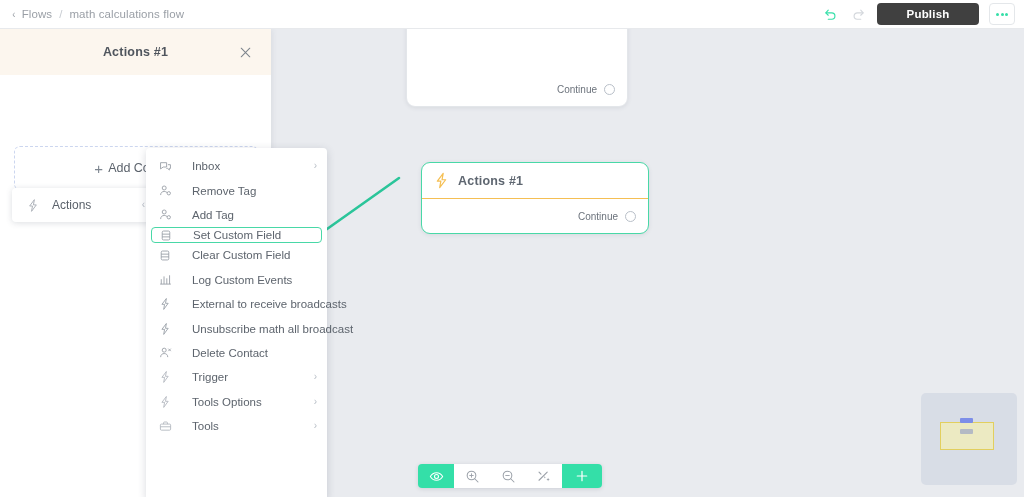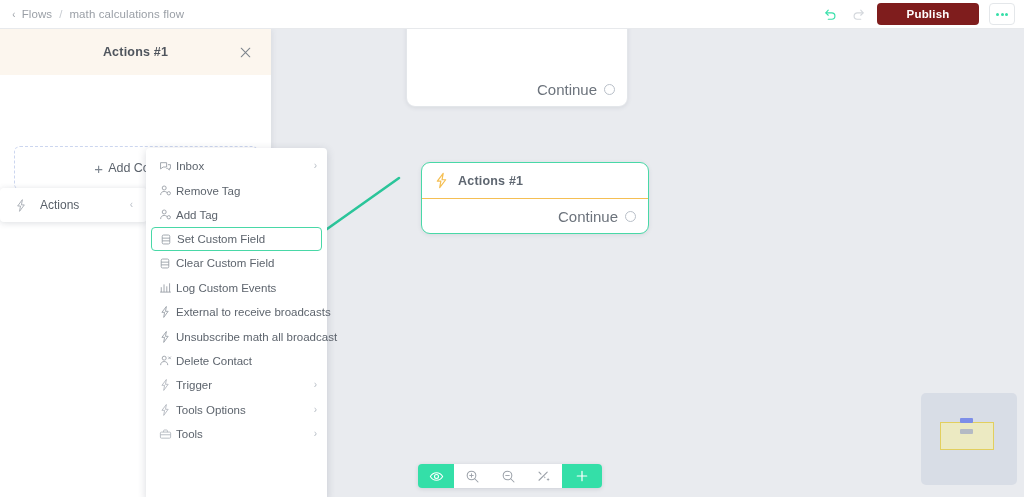--- a/index.html
+++ b/index.html
@@ -33,21 +33,21 @@
 
   .topbar-right {
     margin-left: auto; display: flex; align-items: center; gap: 10px;
     padding-right: 9px;
   }
   .icon-btn-plain {
     width: 18px; height: 18px; display: flex; align-items: center; justify-content: center;
   }
   .publish-btn {
     width: 102px; height: 22px; border-radius: 4px;
-    background: #7f1d1d; color: #fff;
+    background: #404040; color: #fff;
     font-size: 11.5px; font-weight: bold;
     display: flex; align-items: center; justify-content: center;
     border: none; cursor: pointer; letter-spacing: .2px;
   }
   .more-btn {
     width: 26px; height: 22px; border-radius: 4px;
     background: #fff; border: 1px solid #e4e7ea;
     display: flex; align-items: center; justify-content: center;
     cursor: pointer; gap: 1.5px;
   }
@@ -80,21 +80,21 @@
   .node-head {
     height: 36px; display: flex; align-items: center; gap: 9px;
     padding: 0 12px;
     border-bottom: 1.6px solid #f5bf53;
   }
   .node-title { font-size: 12.5px; font-weight: bold; color: #5e6670; letter-spacing: .2px; }
   .node-body {
     height: 34px; display: flex; align-items: center; justify-content: flex-end;
     padding: 0 12px; gap: 7px;
   }
-  .node-port-label { font-size: 15px; color: #6c737c; }
+  .node-port-label { font-size: 10px; color: #6c737c; }
   .node-port {
     width: 11px; height: 11px; border-radius: 50%;
     border: 1.3px solid #b9c0c9; background: #fff;
   }
 
   
   .arrow-svg { position: absolute; left: 0; top: 0; width: 1024px; height: 468px; pointer-events: none; }
 
   
   .bottom-toolbar {
@@ -156,21 +156,21 @@
     border: 1px dashed #ccd6ef; border-radius: 6px;
     background: #fff;
     display: flex; align-items: center; justify-content: center;
     gap: 5px; cursor: pointer;
   }
   .add-content-plus { font-size: 15px; color: #7d858f; line-height: 1; font-weight: 300; }
   .add-content-label { font-size: 12.5px; color: #5c636c; }
 
   
   .lvl1-menu {
-    position: absolute; left: 0px; top: 159px;
+    position: absolute; left: 12px; top: 159px;
     width: 147px; height: 34px;
     background: #fff; border-radius: 4px;
     box-shadow: 0 1px 6px rgba(60,70,90,.18);
     z-index: 30;
   }
   .lvl1-item {
     height: 34px; display: flex; align-items: center;
     padding: 0 14px 0 14px; gap: 12px; cursor: pointer;
   }
   .lvl1-label { font-size: 12px; color: #5a616a; flex: 1; }
@@ -182,28 +182,28 @@
     background: #fff;
     border-radius: 4px;
     box-shadow: 0 2px 9px rgba(60,70,90,.20);
     z-index: 45;
     padding: 6px 0 0 0;
   }
   .dd-item {
     height: 24.4px;
     display: flex; align-items: center;
     padding-left: 12px; padding-right: 10px;
-    gap: 4px; cursor: pointer;
+    gap: 20px; cursor: pointer;
   }
   .dd-label { font-size: 11.5px; color: #5d646d; white-space: nowrap; }
   .dd-chev { margin-left: auto; color: #b9bfc7; font-size: 10px; line-height: 1; }
   .dd-item.highlight {
     margin: 0 5px; padding-left: 7px;
     border: 1.6px solid #49d8a7; border-radius: 4px;
-    height: 24px;
+    height: 16px;
   }
   .dd-ico { width: 14px; display: flex; align-items: center; justify-content: center; flex: 0 0 14px; }
 
   svg { display: block; }
 </style>
 </head>
 <body>
 
 <div id="app">
 

